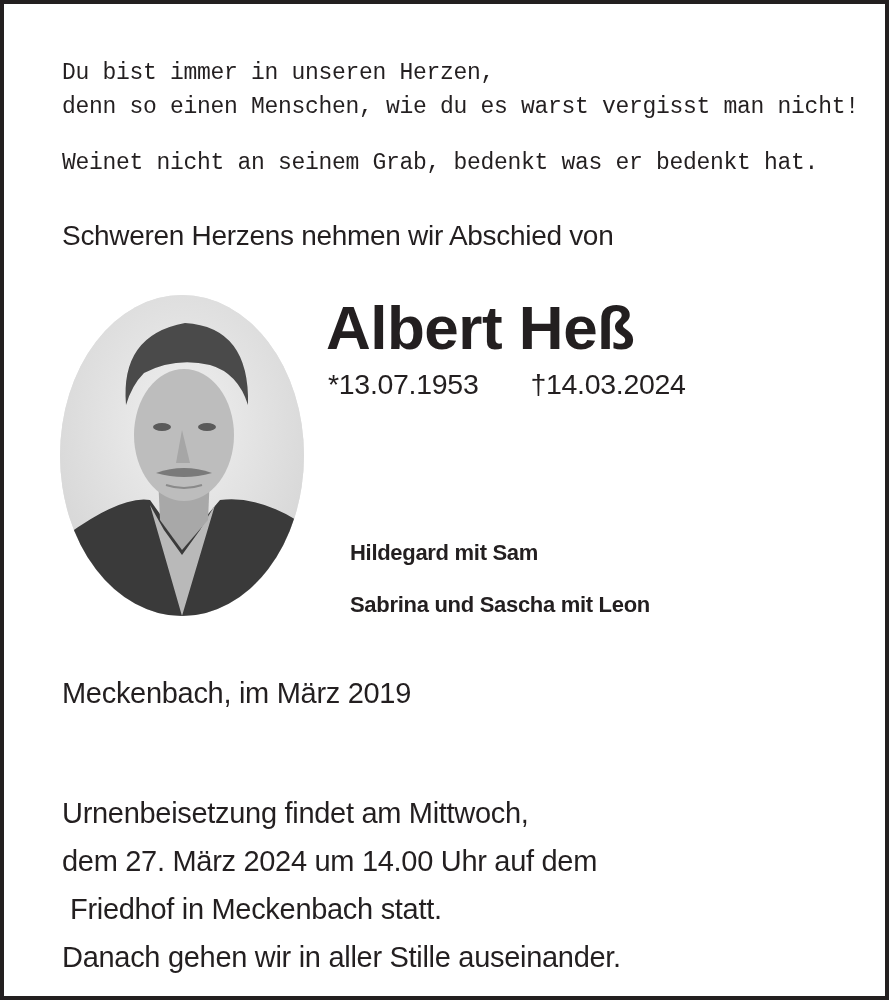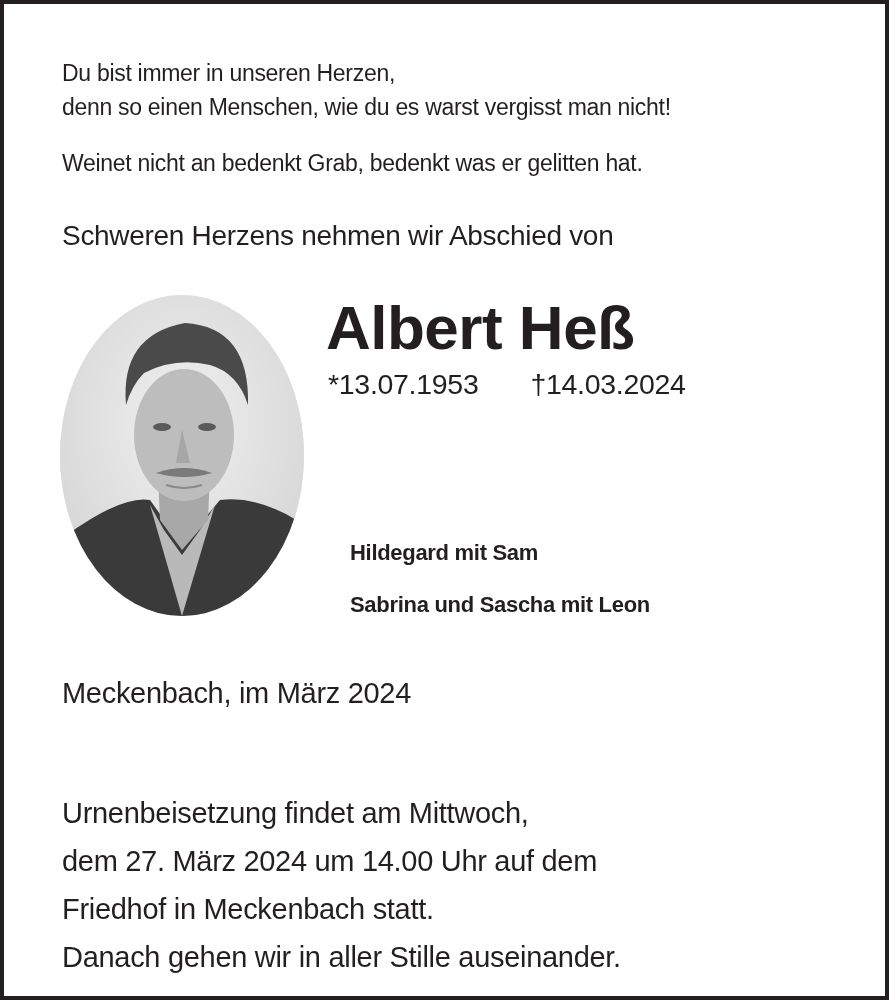--- a/index.html
+++ b/index.html
@@ -1,40 +1,40 @@
 <!DOCTYPE html>
 <html><head>
 <meta charset="utf-8">
 <style>
   html, body { margin: 0; padding: 0; background: #ffffff; }
   body { width: 889px; height: 1000px; overflow: hidden; position: relative;
          font-family: "Liberation Sans", "DejaVu Sans", sans-serif; color: #231f20; }
   .frame { position: absolute; left: 0; top: 0; width: 889px; height: 1000px;
            box-sizing: border-box; border: 4px solid #231f20; background: #fff; }
   .t { position: absolute; left: 58px; white-space: nowrap; letter-spacing: -0.3px; }
-  .quote { font-size: 23px; line-height: 34px; }
+  .quote { font-size: 23px; line-height: 34px; font-family: Liberation Mono, monospace; }
   .lead { font-size: 28px; }
   .name { font-size: 62px; font-weight: bold; letter-spacing: -0.5px; }
   .dates { font-size: 28.5px; }
   .liebe { font-size: 28.5px; }
   .fam { font-size: 22px; font-weight: bold; line-height: 52px; margin-left: 22px; }
   .body { font-size: 29px; line-height: 48px; }
   .photo { position: absolute; left: 56px; top: 291px; width: 244px; height: 321px;
            border-radius: 50%; overflow: hidden; background: #e4e4e4; }
   .photo svg { display: block; }
   .gap { display: inline-block; width: 52px; }
 </style>
 </head>
 <body>
 
 <div class="frame">
 
   <div class="t quote" style="top:52px;">Du bist immer in unseren Herzen,</div>
   <div class="t quote" style="top:86px;">denn so einen Menschen, wie du es warst vergisst man nicht!</div>
-  <div class="t quote" style="top:142px;">Weinet nicht an bedenkt Grab, bedenkt was er gelitten hat.</div>
+  <div class="t quote" style="top:142px;">Weinet nicht an seinem Grab, bedenkt was er bedenkt hat.</div>
 
   <div class="t lead" style="top:216px;">Schweren Herzens nehmen wir Abschied von</div>
 
   <div class="photo">
     <svg width="244" height="321" viewBox="0 0 244 321">
       <defs>
         <radialGradient id="bg" cx="50%" cy="40%" r="60%">
           <stop offset="0%" stop-color="#f0f0f0"></stop>
           <stop offset="100%" stop-color="#d6d6d6"></stop>
         </radialGradient>
@@ -64,20 +64,20 @@
 
   <div class="t name" style="left:322px; top:288px;">Albert Heß</div>
 
   <div class="t dates" style="left:324px; top:364px;">
     <span>*13.07.1953</span><span class="gap"></span><span>†14.03.2024</span>
   </div>
 
   <div class="t fam" style="left:324px; top:523px;">Hildegard mit Sam</div>
   <div class="t fam" style="left:324px; top:575px;">Sabrina und Sascha mit Leon</div>
 
-  <div class="t body" style="top:665px;">Meckenbach, im März 2024</div>
+  <div class="t body" style="top:665px;">Meckenbach, im März 2019</div>
 
   <div class="t body" style="top:785px;">Urnenbeisetzung findet am Mittwoch,</div>
   <div class="t body" style="top:833px;">dem 27. März 2024 um 14.00 Uhr auf dem</div>
-  <div class="t body" style="top:881px;">Friedhof in Meckenbach statt.</div>
+  <div class="t body" style="top:881px;margin-left:8px;">Friedhof in Meckenbach statt.</div>
   <div class="t body" style="top:929px;">Danach gehen wir in aller Stille auseinander.</div>
 
 </div>
 
 </body></html>

